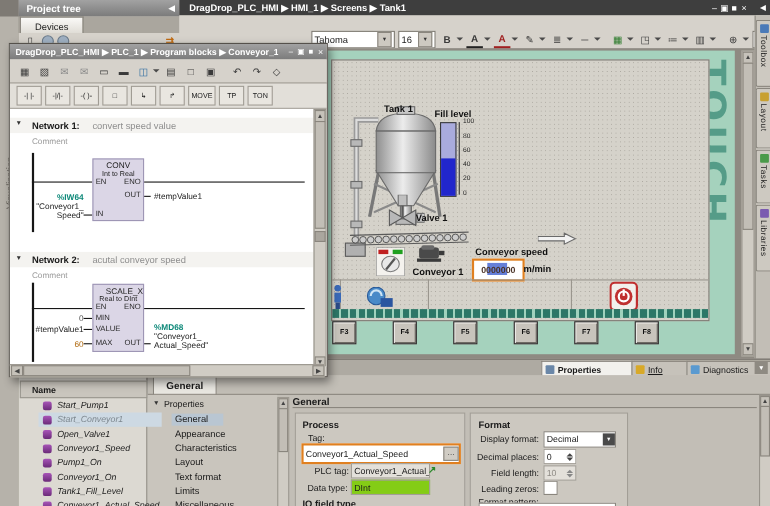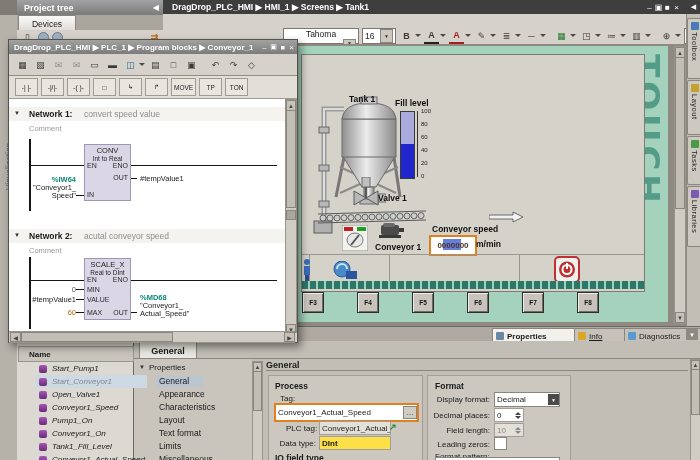--- a/index.html
+++ b/index.html
@@ -70,21 +70,21 @@
       <span class="wbtn">–</span>
       <span class="wbtn">▣</span>
       <span class="wbtn">■</span>
       <span class="wbtn">×</span>
       <span class="wbtn" style="margin-left:8px;margin-right:2px;font-size:7px;">◀</span>
     </span>
   </div>
 
   <div class="a tbbg" style="left:163px;top:14px;width:537px;height:30px;"></div>
   <div class="a row" style="left:283px;top:28px;height:15px;gap:3px;">
-    <span class="sel" style="width:70px;flex-direction:column;">
+    <span class="sel" style="width:70px;">
       <span>Tahoma</span>
       <span class="selbtn">▼</span>
     </span>
     <span class="sel" style="width:28px;">
       <span>16</span>
       <span class="selbtn">▼</span>
     </span>
     <span class="row">
         <span class="ticon b">B</span>
         <span class="dar"></span>
@@ -370,21 +370,21 @@
         <span style="margin-left:auto;width:12px;height:11px;background:#d0ccc4;border:1px solid #8a867e;font-size:7px;display:flex;align-items:center;justify-content:center;">
             <span>…</span>
           </span>
       </div>
       <div class="lbl" style="left:17px;top:48px;width:30px;text-align:right;">PLC tag:</div>
       <div class="fld" style="left:50px;top:45px;width:66px;height:12px;">
           <span>Conveyor1_Actual_Spe..</span>
         </div>
       <div class="lbl b" style="left:120px;top:46px;color:#2a8a2a;font-size:9px;">↗</div>
       <div class="lbl" style="left:4px;top:63px;width:43px;text-align:right;">Data type:</div>
-      <div class="fld" style="left:50px;top:60px;width:66px;height:12px;background:#fde047;font-weight:bold;">
+      <div class="fld" style="left:50px;top:60px;width:66px;height:12px;background:#84cc16;">
           <span>DInt</span>
         </div>
       <div class="lbl b" style="left:6px;top:77px;font-size:8.5px;">IO field type</div>
     </div>
 
     <div class="grp" style="left:293px;top:34px;width:142px;height:84px;">
       <div class="lbl b" style="left:7px;top:5px;font-size:8.5px;">Format</div>
       <div class="lbl" style="left:4px;top:19px;width:58px;text-align:right;">Display format:</div>
       <div style="position:absolute;left:66px;top:16px;width:64px;height:13px;background:#fff;border:1px solid #8a867e;display:flex;align-items:center;">
         <span class="f8" style="padding-left:2px;">Decimal</span>
@@ -538,21 +538,21 @@
 
       <div class="wire" style="left:20px;top:158px;width:2px;height:72px;"></div>
       <div class="wire" style="left:20px;top:181px;width:55px;height:1px;"></div>
       <div class="wire" style="left:120px;top:181px;width:148px;height:1px;"></div>
       <div class="wire" style="left:67px;top:190px;width:8px;height:1px;"></div>
       <div class="wire" style="left:67px;top:200px;width:8px;height:1px;"></div>
       <div class="wire" style="left:67px;top:213px;width:8px;height:1px;"></div>
       <div class="wire" style="left:120px;top:213px;width:8px;height:1px;"></div>
 
       <div style="position:absolute;left:75px;top:159px;width:45px;height:60px;background:#dbd6e6;border:1px solid #9e96b5;">
-        <div style="text-align:center;font-size:7.5px;color:#222;margin-top:1px;">SCALE_X</div>
+        <div style="text-align:right;font-size:7.5px;color:#222;margin-top:1px;">SCALE_X</div>
         <div style="text-align:center;font-size:6.5px;color:#222;">Real to DInt</div>
         <span class="pin" style="left:2px;top:17px;">EN</span>
         <span class="pin" style="right:2px;top:17px;">ENO</span>
         <span class="pin" style="left:2px;top:27px;">MIN</span>
         <span class="pin" style="left:2px;top:37px;">VALUE</span>
         <span class="pin" style="left:2px;top:50px;">MAX</span>
         <span class="pin" style="right:2px;top:50px;">OUT</span>
       </div>
       <span class="ladtxt" style="left:20px;top:186px;width:47px;text-align:right;color:#555;">0</span>
       <span class="ladtxt" style="left:10px;top:196px;width:57px;text-align:right;">#tempValue1</span>

